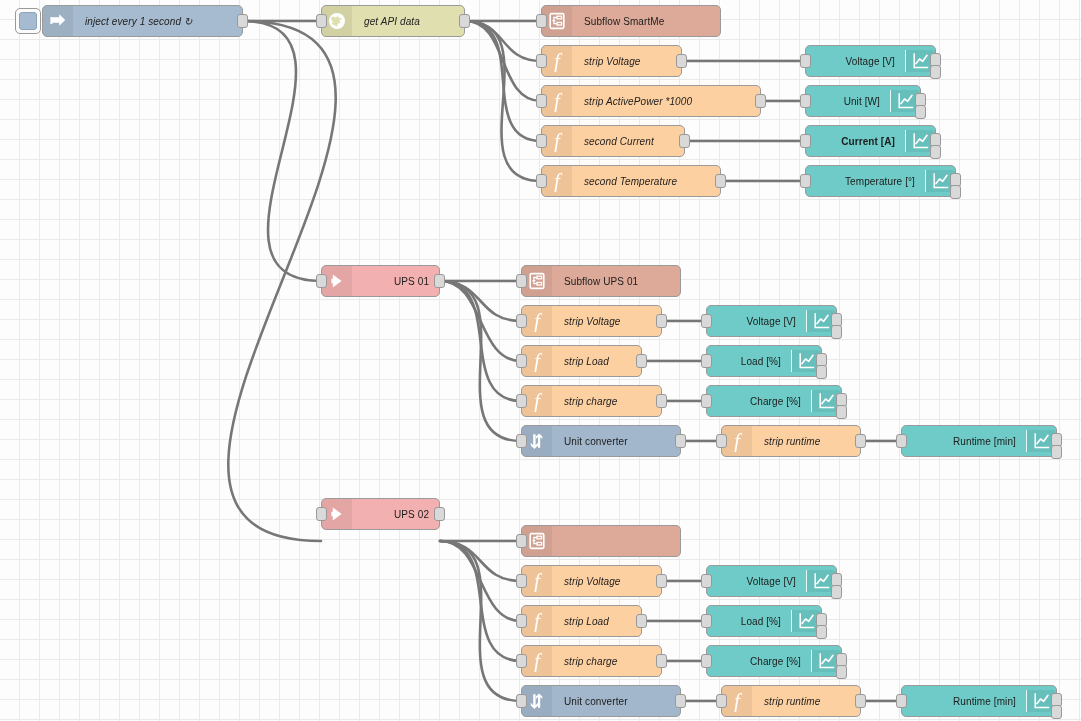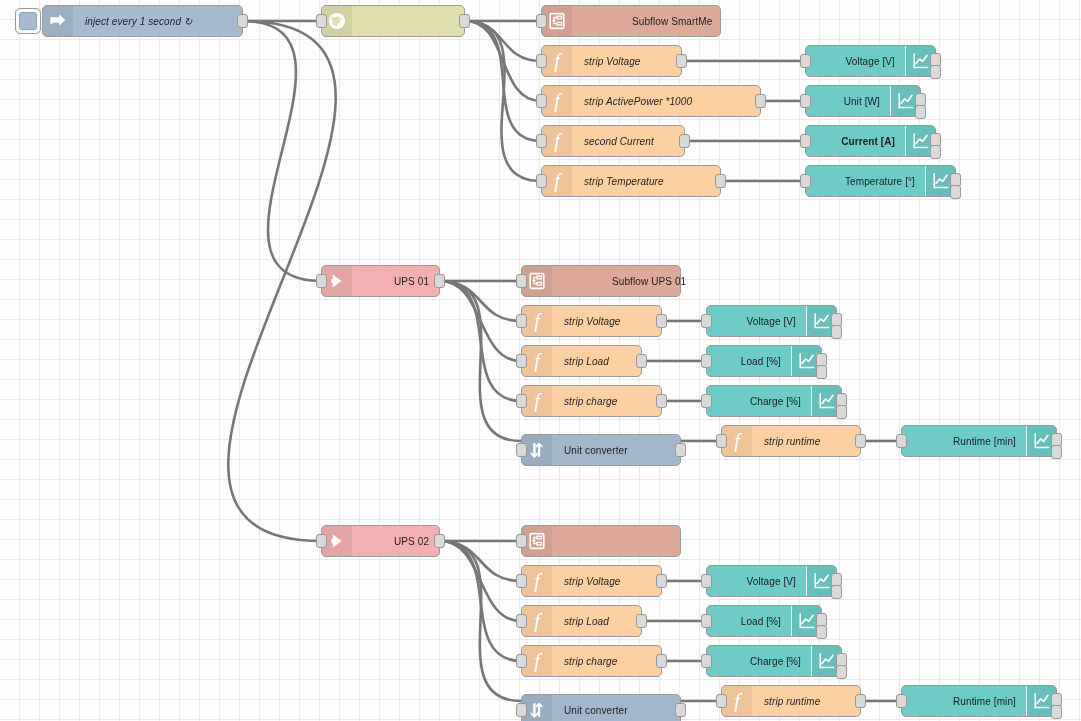--- a/index.html
+++ b/index.html
@@ -84,24 +84,24 @@
   }
   .port.in { left: -6px; }
   .port.out { right: -6px; }
   .port.out.hi { top: 7px; transform: none; }
   .port.out.lo { top: 19px; transform: none; }
 
   
   .n-inject  { background: #a6bbcf; }
   .n-http    { background: #dfdfaf; }
   .n-func    { background: #fdd0a2; }
-  .n-subflow { background: #ddaa99; gap: 48px; }
+  .n-subflow { background: #ddaa99; }
   .n-link    { background: #f3b0b0; gap: 30px; }
-  .n-chart   { background: #6ecbc7; }
-  .n-unit    { background: #a3b7cc; margin-top: 9px; }
+  .n-chart   { background: #6ecbc7; align-items: center; }
+  .n-unit    { background: #a3b7cc; }
 
   .n-inject .lbl, .n-http .lbl { color: #222; }
 
   
   .statusbox {
     position: absolute;
     left: -28px;
     top: 50%;
     transform: translateY(-50%);
     width: 26px;
@@ -177,20 +177,21 @@
         <span class="port out"></span>
       </div>
       <div class="node n-http lbl-left italic" style="left: 321px; top: 5px; width: 144px;">
         <span class="port in"></span>
         <div class="iconbox">
           <svg class="ic" width="20" height="20" viewBox="0 0 20 20">
             <circle cx="10" cy="10" r="8" fill="#fff"></circle>
             <path d="M5 6c1.6-.6 2.4.6 3.6.4 1-.2 1.4-1.4 2.6-1 .9.3.6 1.6 1.6 1.8 1 .2 1.6-.6 2.2.2-.5 1.1-1.9.8-2.3 1.8-.3.9.7 1.6.2 2.5-.5.9-1.8.4-2.4 1.2-.5.8.3 1.9-.5 2.4-1.1.6-1.6-.9-2.6-1.3-1-.4-2.1.2-2.5-.8-.4-1 .9-1.5.8-2.5C5.6 9.5 4.3 9.4 4.3 8.3 4.3 7.3 4.4 6.2 5 6z" fill="#dfdfaf"></path>
           </svg>
         </div>
+        <div class="lbl">get API data</div>
         <span class="port out"></span>
       </div>
       <div class="node n-subflow lbl-left" style="left: 541px; top: 5px; width: 180px;">
         <span class="port in"></span>
         <div class="iconbox">
           <svg class="ic" width="20" height="20" viewBox="0 0 20 20">
             <rect x="3.2" y="2.6" width="13.6" height="14.8" rx="1.3" fill="none" stroke="#fff" stroke-width="1.6"></rect>
             <rect x="10.0" y="5.2" width="4.6" height="2.6" fill="none" stroke="#fff" stroke-width="1.3"></rect>
             <rect x="10.0" y="11.4" width="4.6" height="2.6" fill="none" stroke="#fff" stroke-width="1.3"></rect>
             <path d="M5.4 9.6h3.0M6.9 9.6V6.5h3.1M6.9 9.6v3.1h3.1" fill="none" stroke="#fff" stroke-width="1.3"></path>
@@ -228,21 +229,21 @@
         <div class="lbl">second Current</div>
         <span class="port out"></span>
       </div>
       <div class="node n-func lbl-left italic" style="left: 541px; top: 165px; width: 180px;">
         <span class="port in"></span>
         <div class="iconbox">
           <svg class="ic" width="20" height="22" viewBox="0 0 20 22">
             <text x="10" y="17.5" text-anchor="middle" font-family="Liberation Serif, serif" font-style="italic" font-size="21" fill="#fff">f</text>
           </svg>
         </div>
-        <div class="lbl">strip Temperature</div>
+        <div class="lbl">second Temperature</div>
         <span class="port out"></span>
       </div>
       <div class="node n-chart lbl-right" style="left: 805px; top: 45px; width: 131px;">
         <span class="port in"></span>
         <div class="lbl">Voltage [V]</div>
         <div class="iconbox right">
           <svg class="ic" width="22" height="22" viewBox="0 0 22 22">
             <path d="M4.2 3.2v14.2h14.0" fill="none" stroke="#fff" stroke-width="1.5"></path>
             <path d="M6.0 13.6 9.6 9.0l3.1 2.3 4.3-6.0" fill="none" stroke="#fff" stroke-width="1.6" stroke-linejoin="round" stroke-linecap="round"></path>
           </svg>
@@ -401,21 +402,21 @@
         <div class="lbl">Runtime [min]</div>
         <div class="iconbox right">
           <svg class="ic" width="22" height="22" viewBox="0 0 22 22">
             <path d="M4.2 3.2v14.2h14.0" fill="none" stroke="#fff" stroke-width="1.5"></path>
             <path d="M6.0 13.6 9.6 9.0l3.1 2.3 4.3-6.0" fill="none" stroke="#fff" stroke-width="1.6" stroke-linejoin="round" stroke-linecap="round"></path>
           </svg>
         </div>
         <span class="port out hi"></span>
         <span class="port out lo"></span>
       </div>
-      <div class="node n-link lbl-left" style="left: 321px; top: 525px; width: 119px;">
+      <div class="node n-link lbl-left" style="left: 321px; top: 498px; width: 119px;">
         <span class="port in"></span>
         <div class="iconbox">
           <svg class="ic" width="20" height="20" viewBox="0 0 20 20">
             <path d="M5.8 3.4 14.6 10l-8.8 6.6V12.3H4.4V7.7h1.4z" fill="#fff"></path>
           </svg>
         </div>
         <div class="lbl">UPS 02</div>
         <span class="port out"></span>
       </div>
       <div class="node n-subflow lbl-left" style="left: 521px; top: 525px; width: 160px;">

